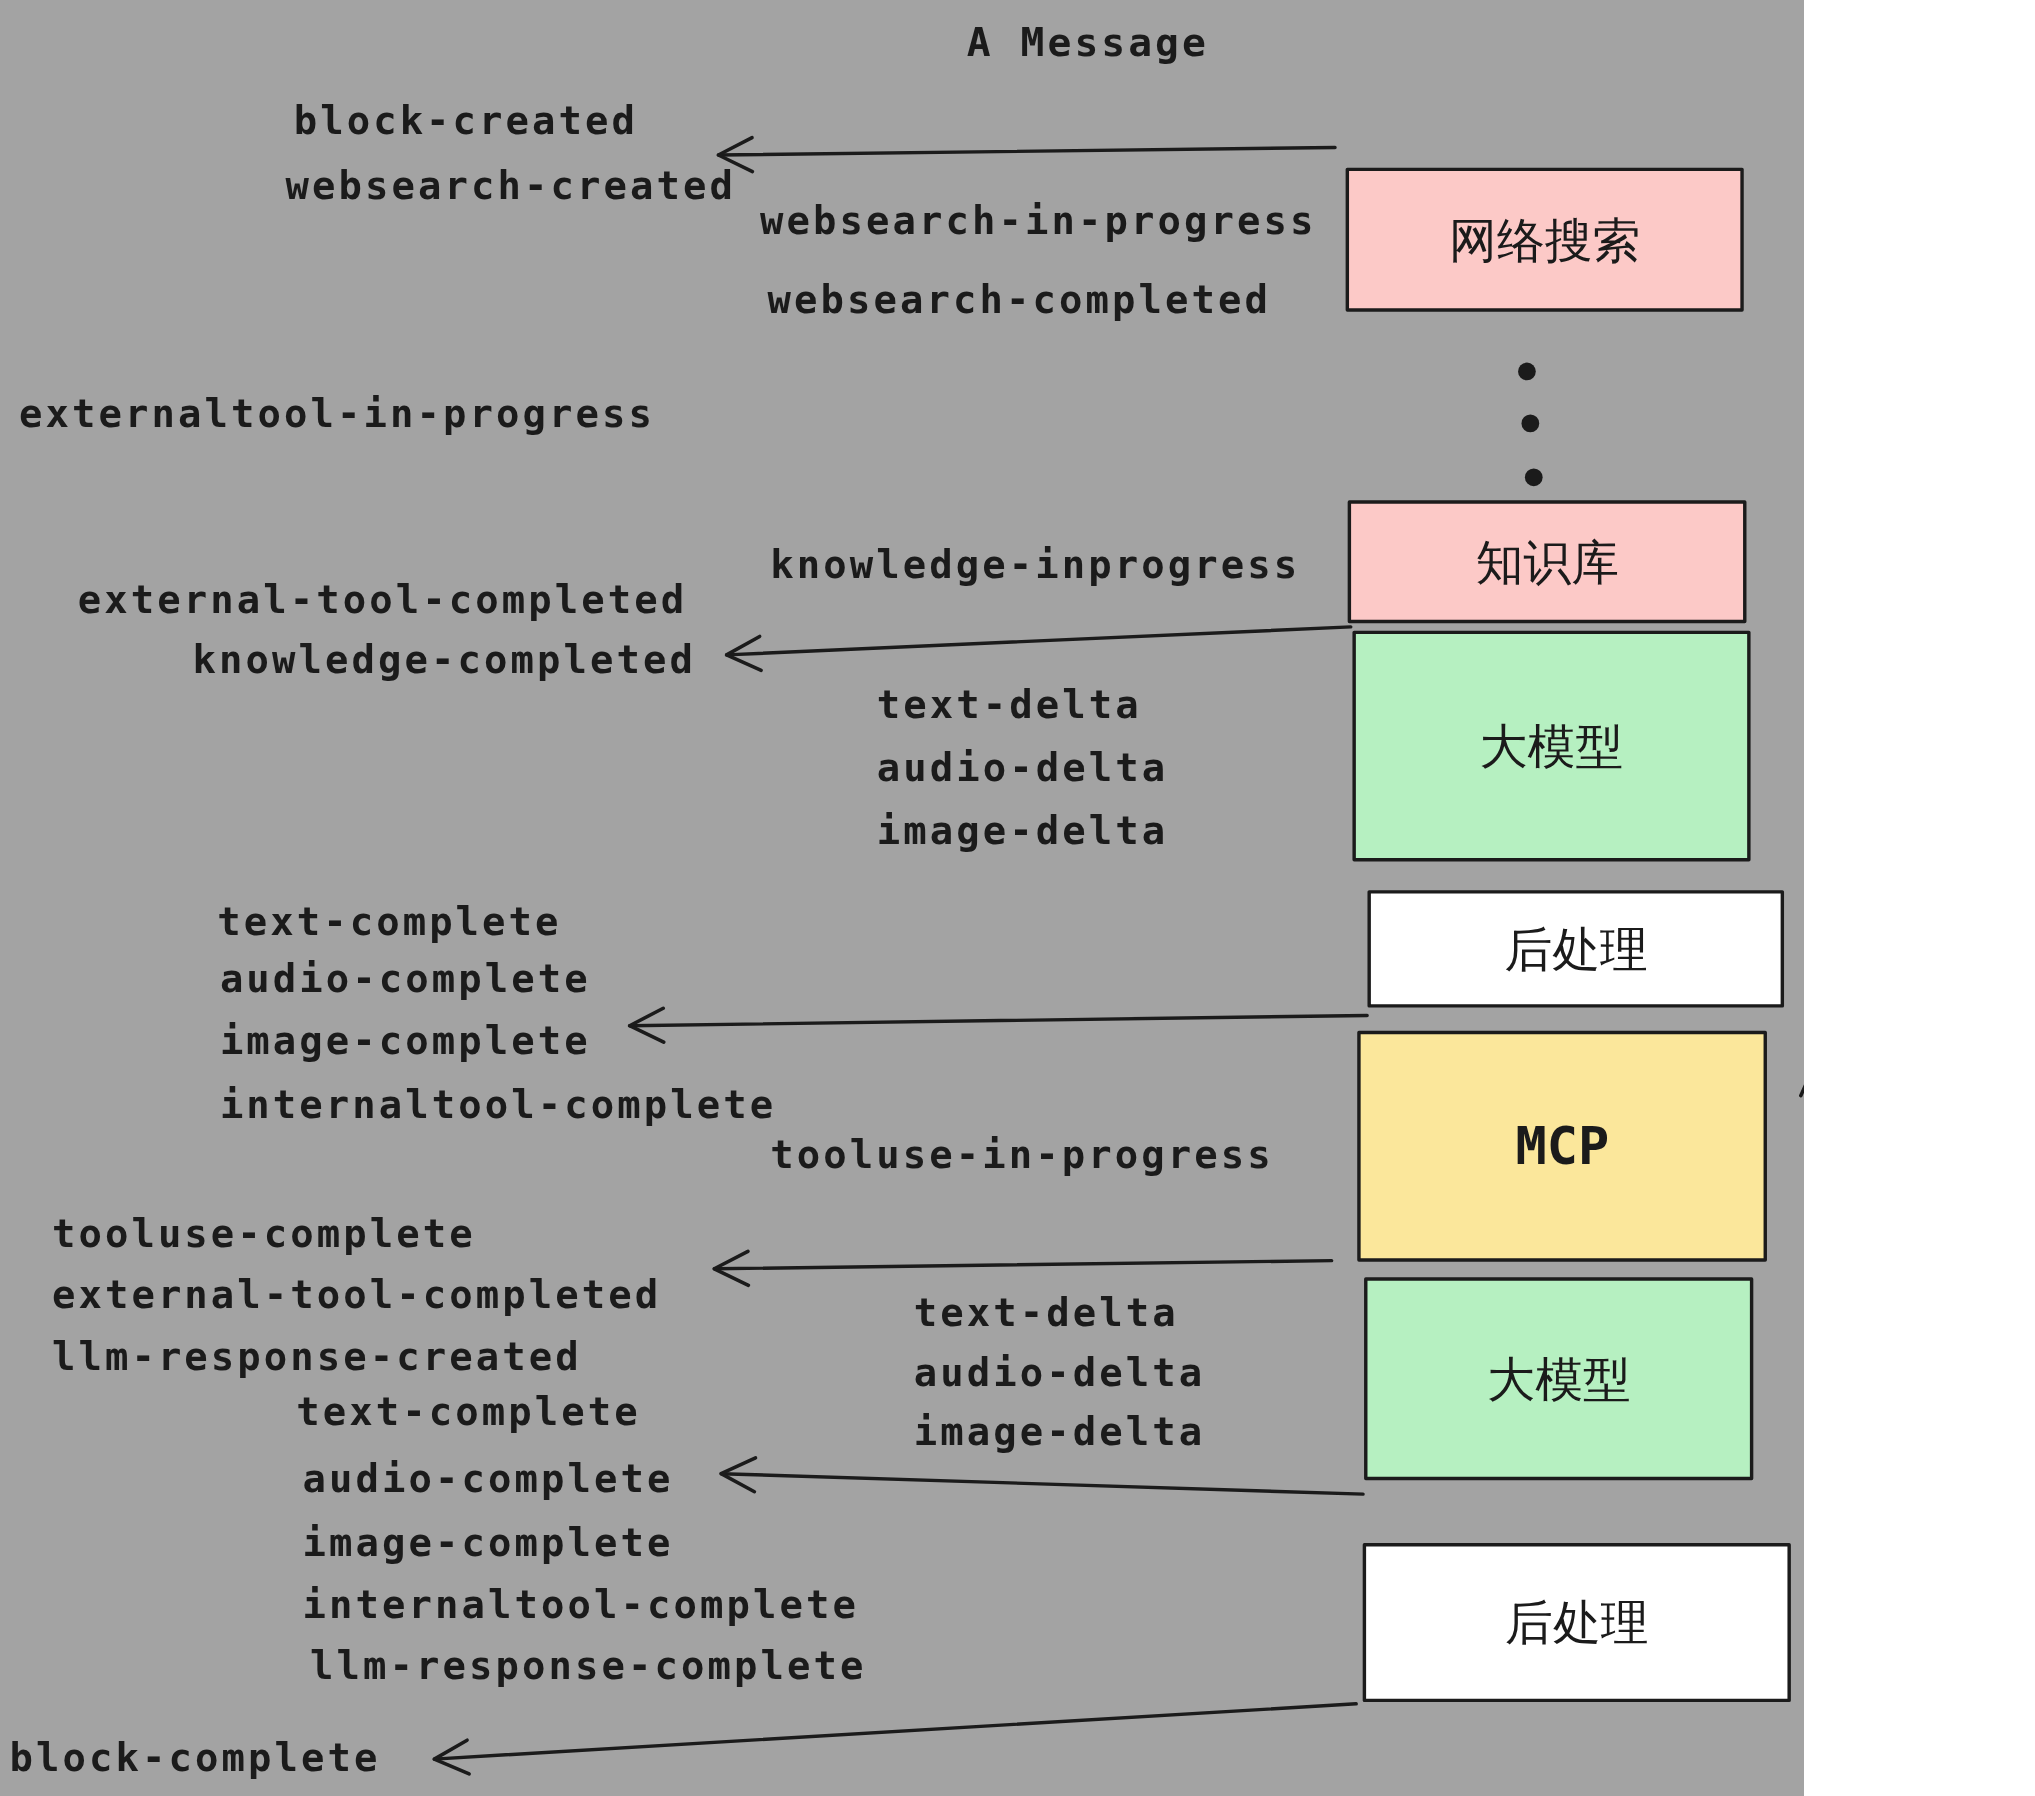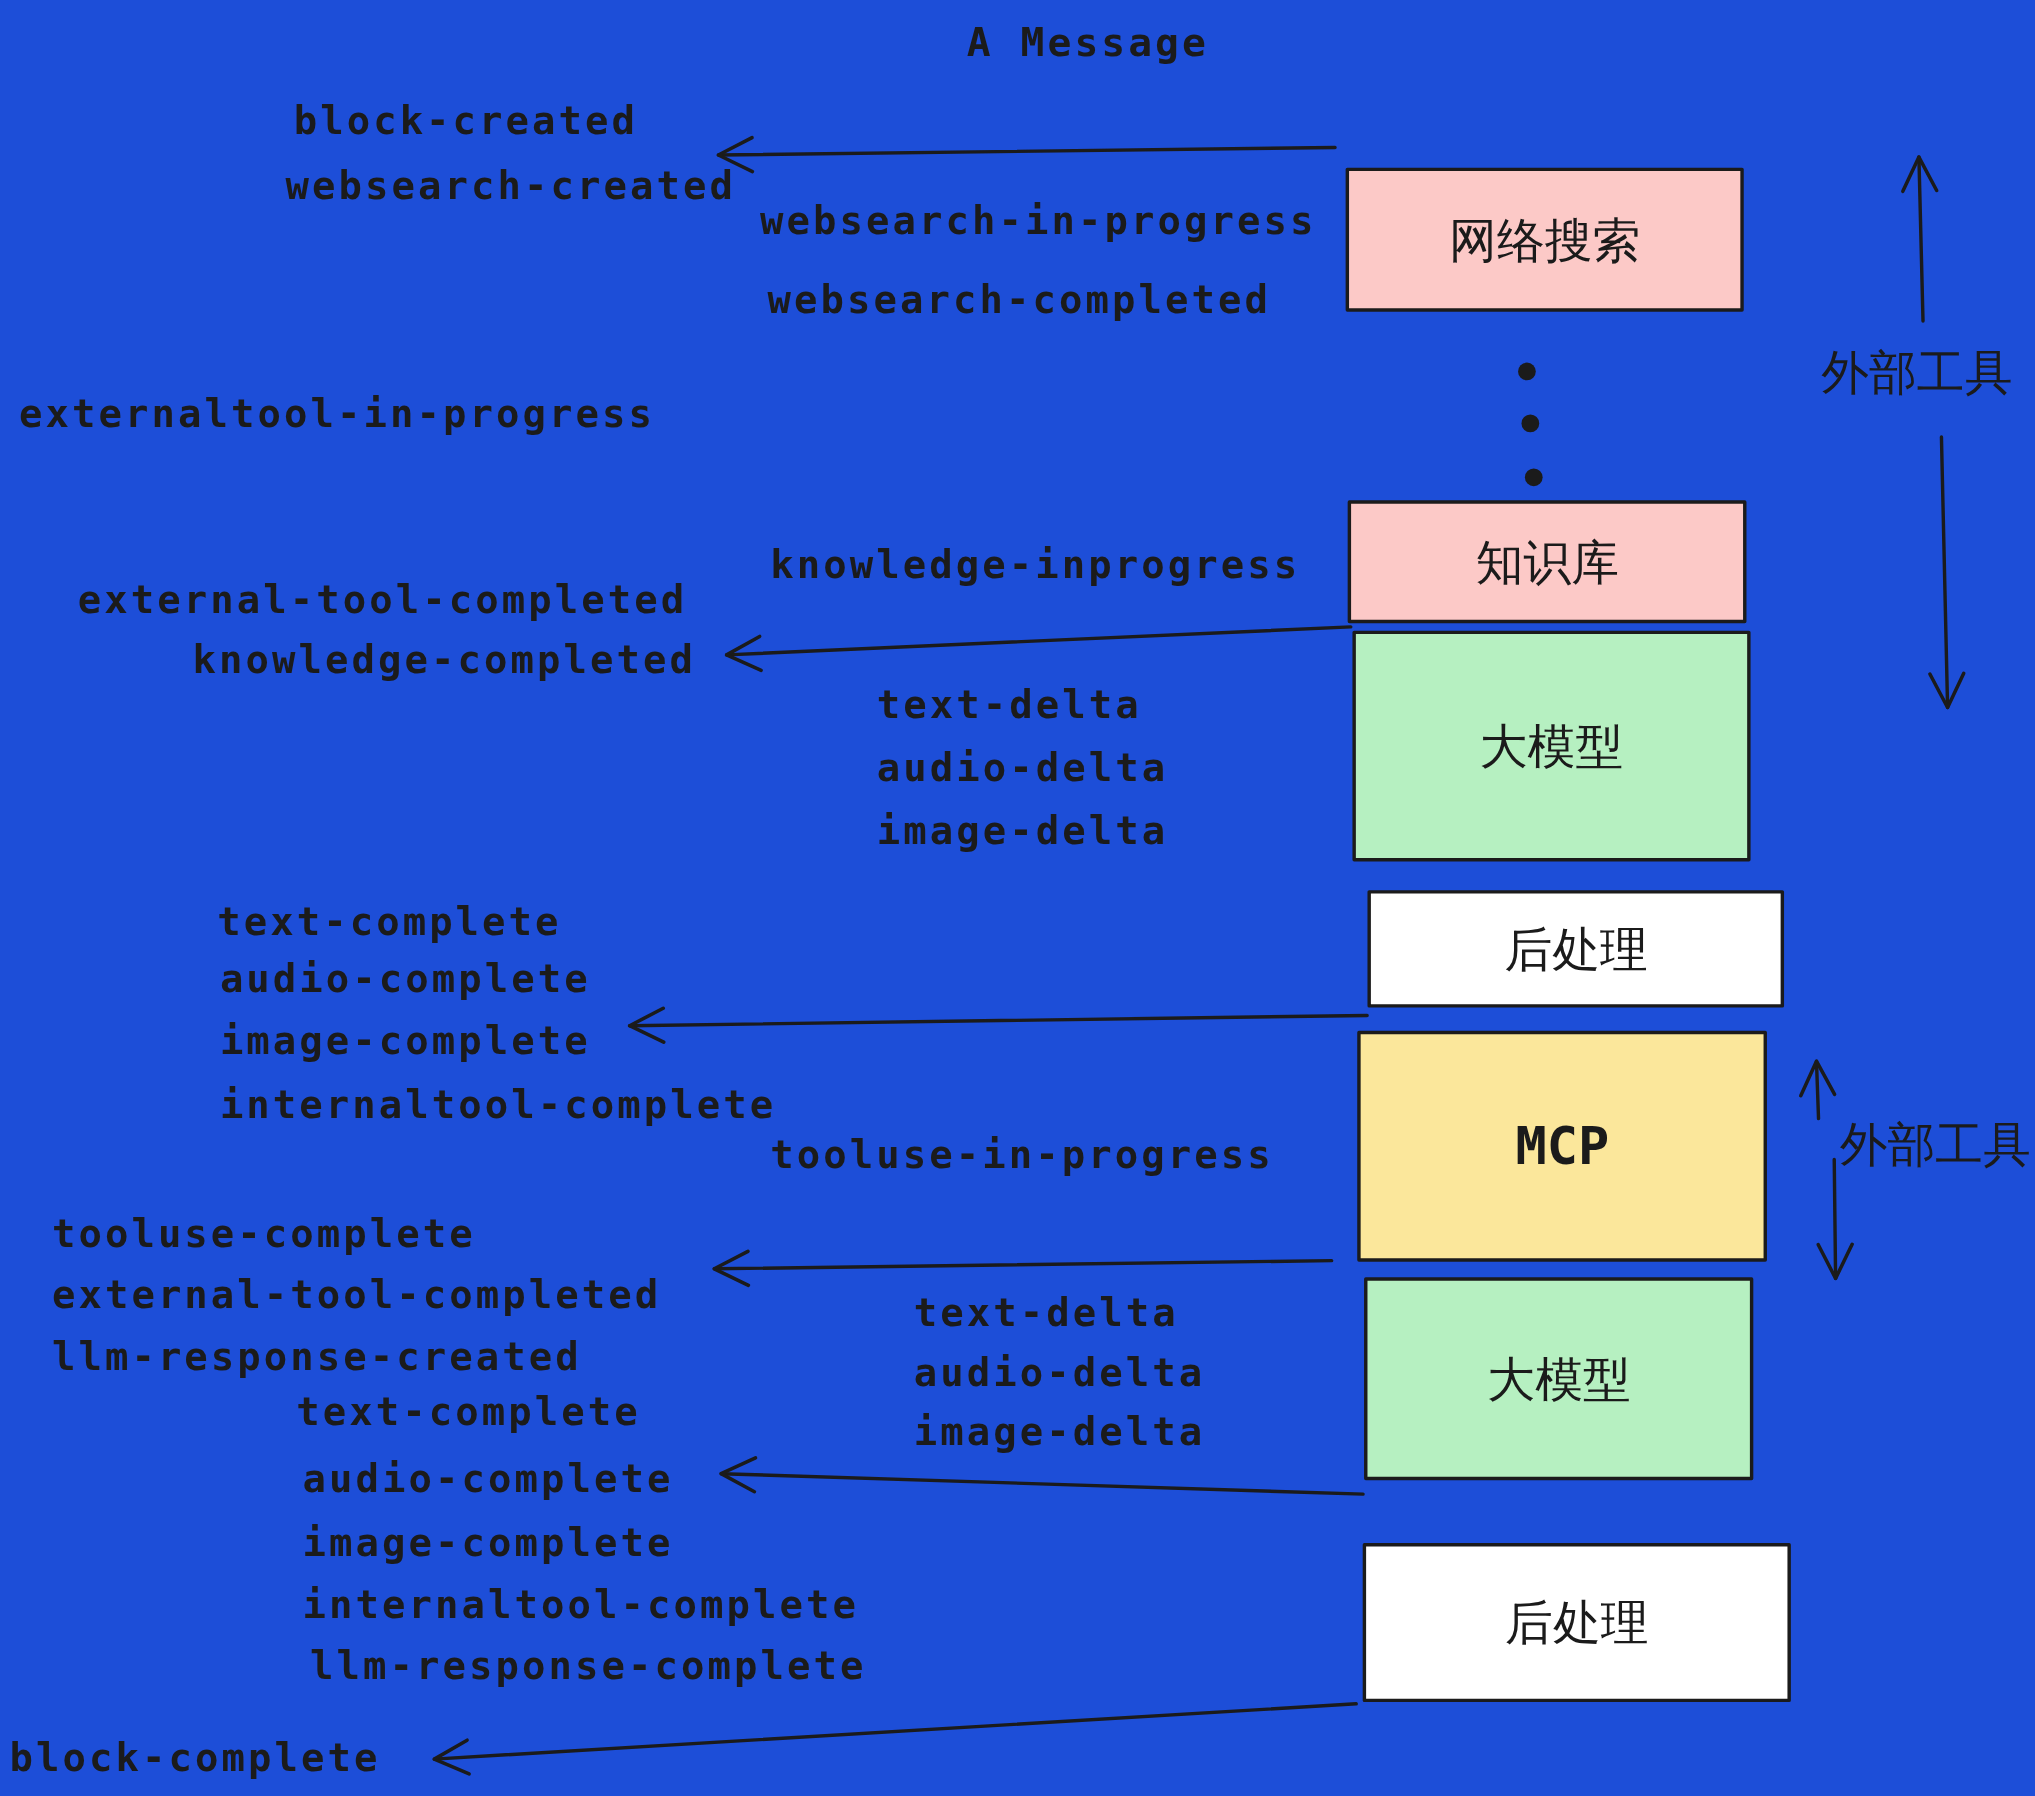--- a/index.html
+++ b/index.html
@@ -1,16 +1,16 @@
 <!DOCTYPE html>
 <html style="font-size:11px"><head>
 <meta charset="utf-8">
 <style>
   html,body{margin:0;padding:0;background:#ffffff;}
-  .stage{position:relative;width:2035px;height:1796px;background:#1d4ed8;overflow:hidden;}
+  .stage{position:relative;width:1804px;height:1796px;background:#a3a3a3;overflow:hidden;}
   svg{position:absolute;left:0;top:0;}
   .ev{font-family:"DejaVu Sans Mono","Liberation Mono",monospace;font-size:57px;font-weight:bold;letter-spacing:4.5px;fill:#1b1b1b;}
   .ttl{font-family:"DejaVu Sans Mono","Liberation Mono",monospace;font-size:58px;font-weight:bold;letter-spacing:4.5px;fill:#1b1b1b;}
   .cjk{font-family:"DejaVu Sans","Liberation Sans",sans-serif;font-size:70px;font-weight:500;fill:#1b1b1b;}
   .mcp{font-family:"DejaVu Sans Mono","Liberation Mono",monospace;font-size:76px;font-weight:bold;fill:#1b1b1b;}
   .box{stroke:#1b1b1b;stroke-width:5;stroke-linejoin:round;}
   .ln{stroke:#1b1b1b;stroke-width:5;fill:none;stroke-linecap:round;}
 </style>
 </head>
 <body>

